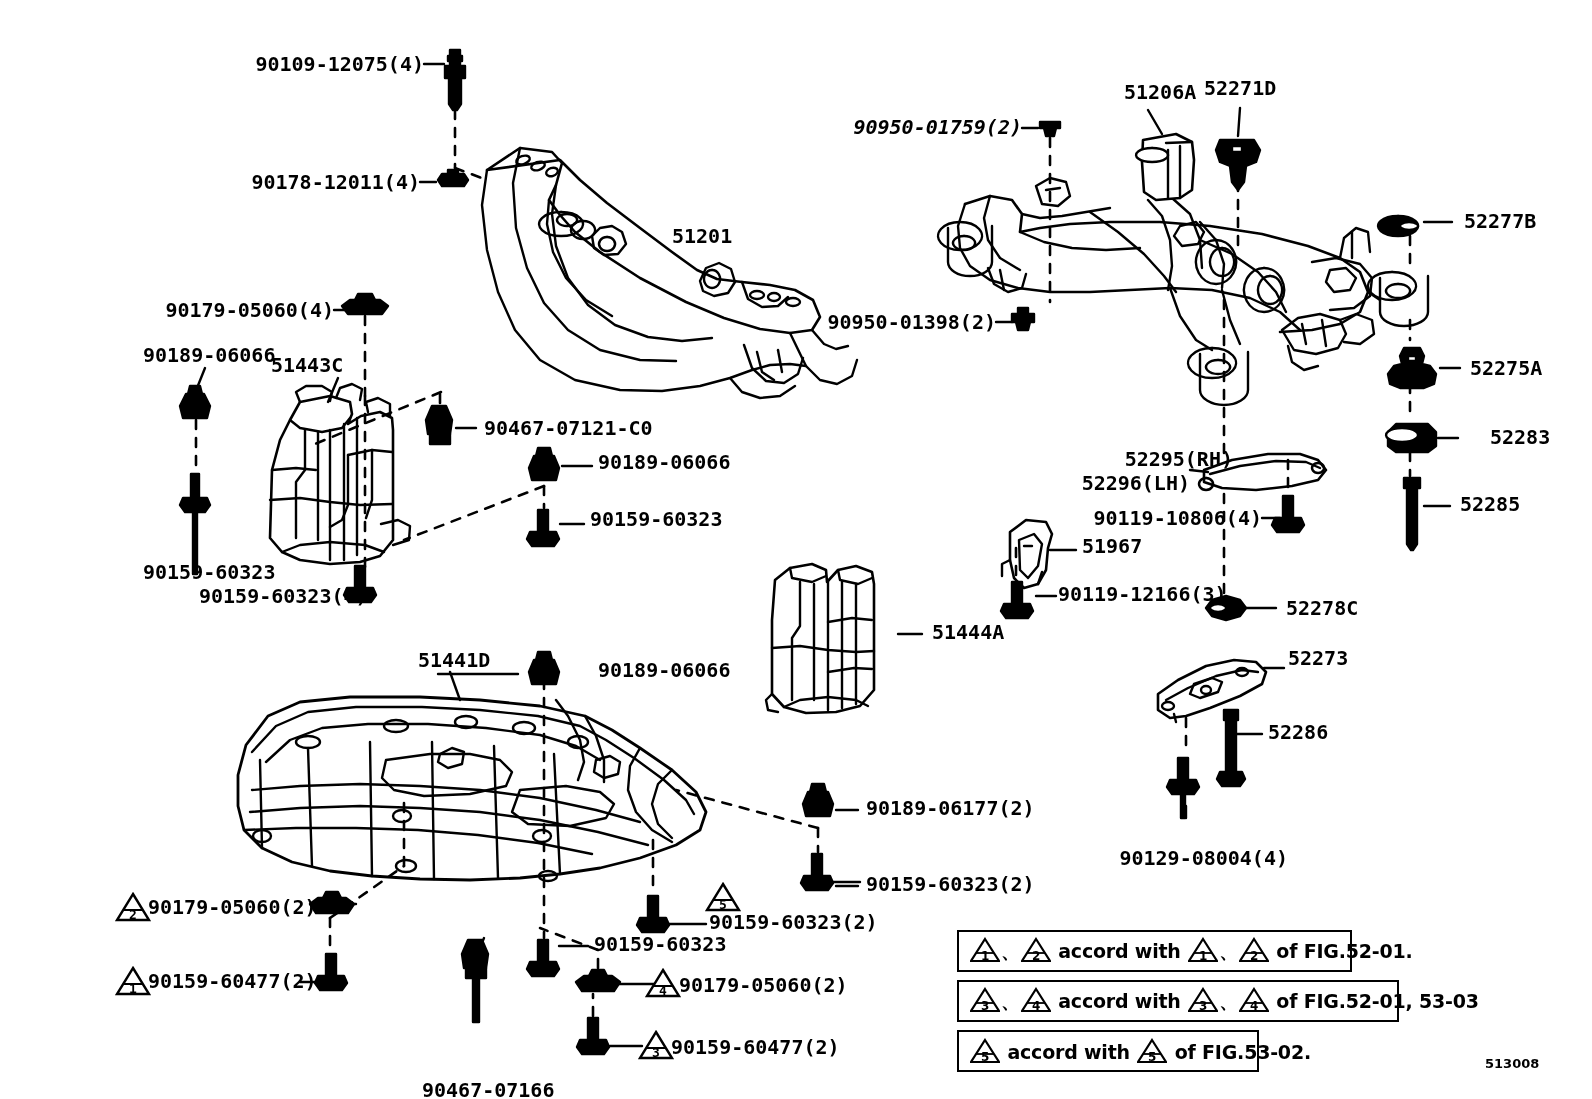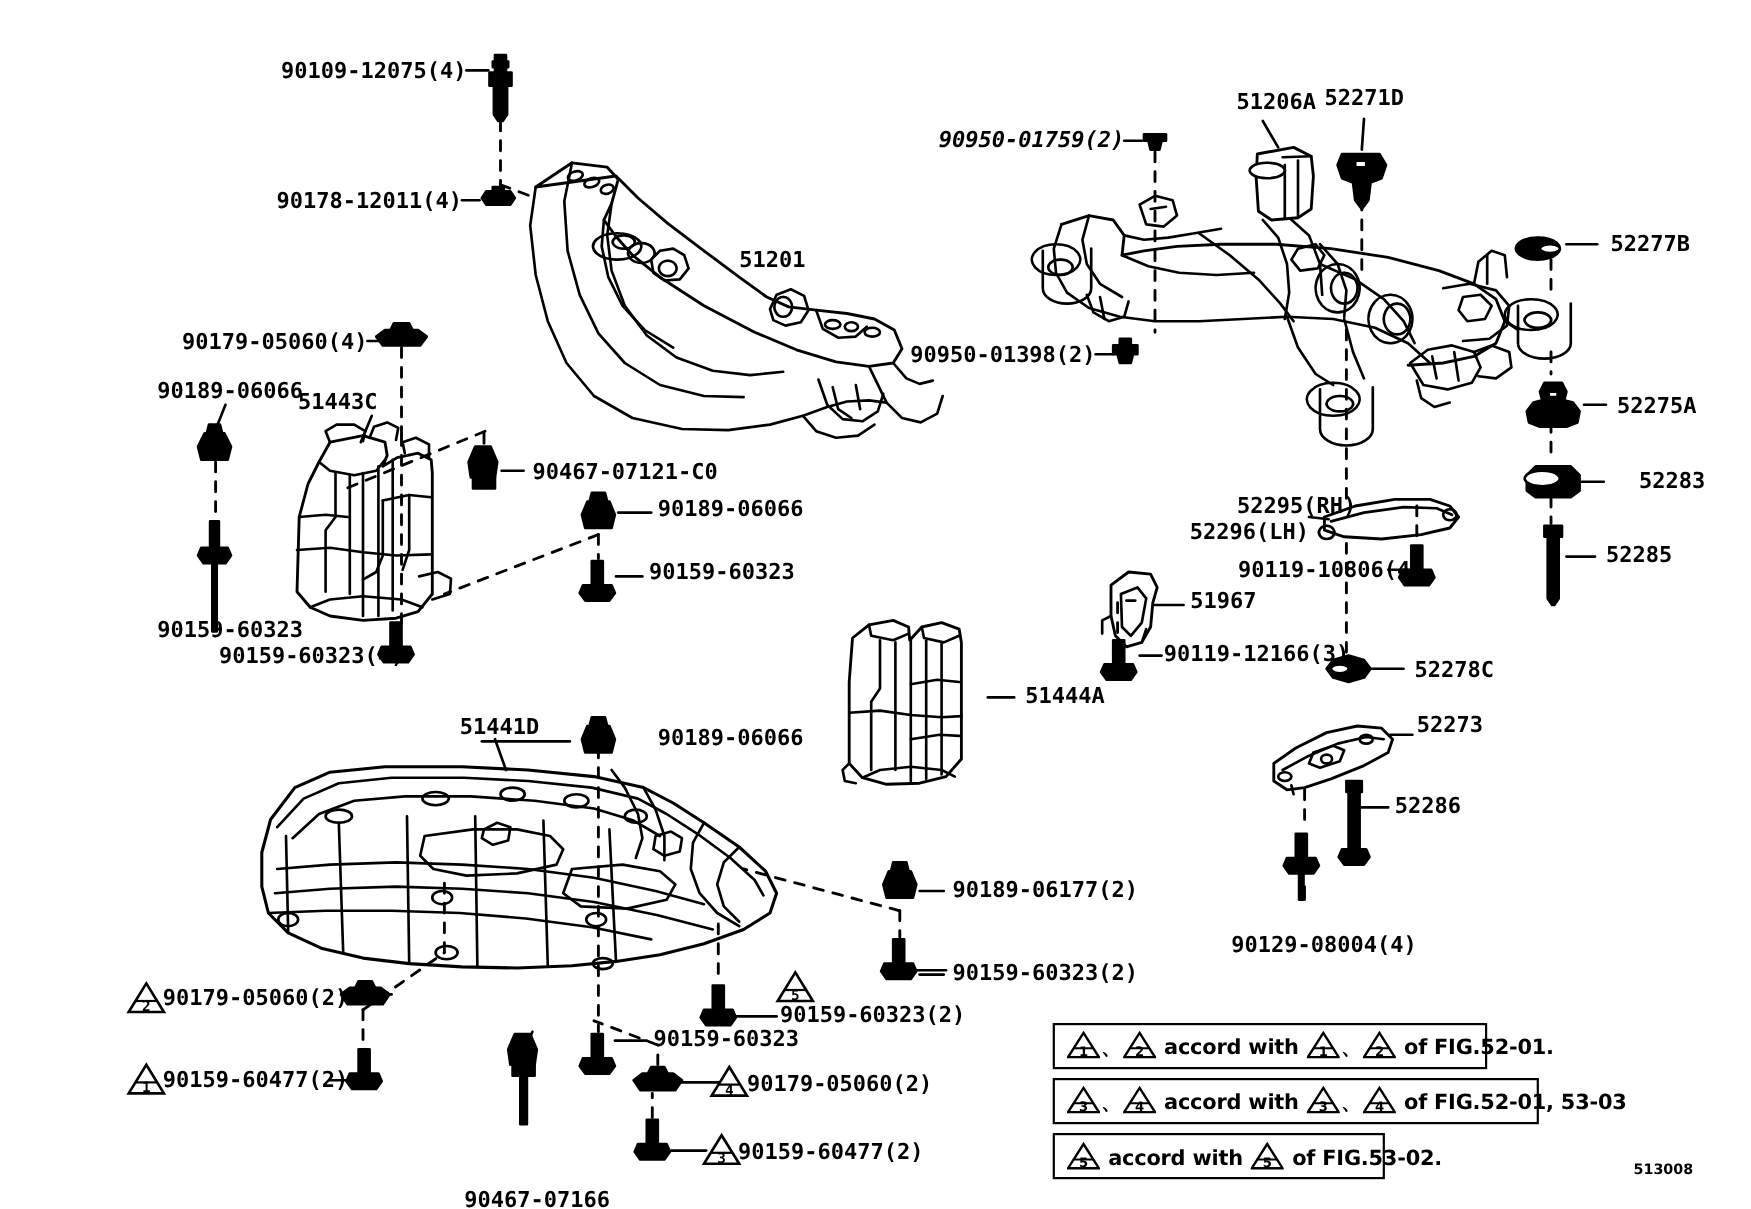--- a/index.html
+++ b/index.html
@@ -522,21 +522,21 @@
   <div class="lbl r" style="left:996px;top:312px;">90950-01398(2)</div>
   <div class="lbl" style="left:1124px;top:82px;">51206A</div>
   <div class="lbl" style="left:1204px;top:78px;">52271D</div>
   <div class="lbl" style="left:1464px;top:211px;">52277B</div>
   <div class="lbl" style="left:1470px;top:358px;">52275A</div>
   <div class="lbl" style="left:1470px;top:427px;margin-left:20px;">52283</div>
   <div class="lbl" style="left:1460px;top:494px;">52285</div>
 
   <div class="lbl r" style="left:1190px;top:449px;margin-left:43px;">52295(RH)</div>
   <div class="lbl r" style="left:1190px;top:473px;">52296(LH)</div>
-  <div class="lbl r" style="left:1294px;top:508px;">90119-10806(4)</div>
+  <div class="lbl r" style="left:1262px;top:508px;">90119-10806(4)</div>
   <div class="lbl" style="left:1082px;top:536px;">51967</div>
   <div class="lbl" style="left:1058px;top:584px;">90119-12166(3)</div>
   <div class="lbl" style="left:1286px;top:598px;">52278C</div>
   <div class="lbl" style="left:1288px;top:648px;">52273</div>
   <div class="lbl" style="left:1268px;top:722px;">52286</div>
   <div class="lbl r" style="left:1288px;top:812px;margin-top:36px;">90129-08004(4)</div>
 
   <div class="tri" style="left:116px;top:892px;">
     <svg viewBox="0 0 34 30">
         <polygon points="17,2 33,28 1,28" fill="#fff" stroke="#000" stroke-width="2.4"></polygon>

